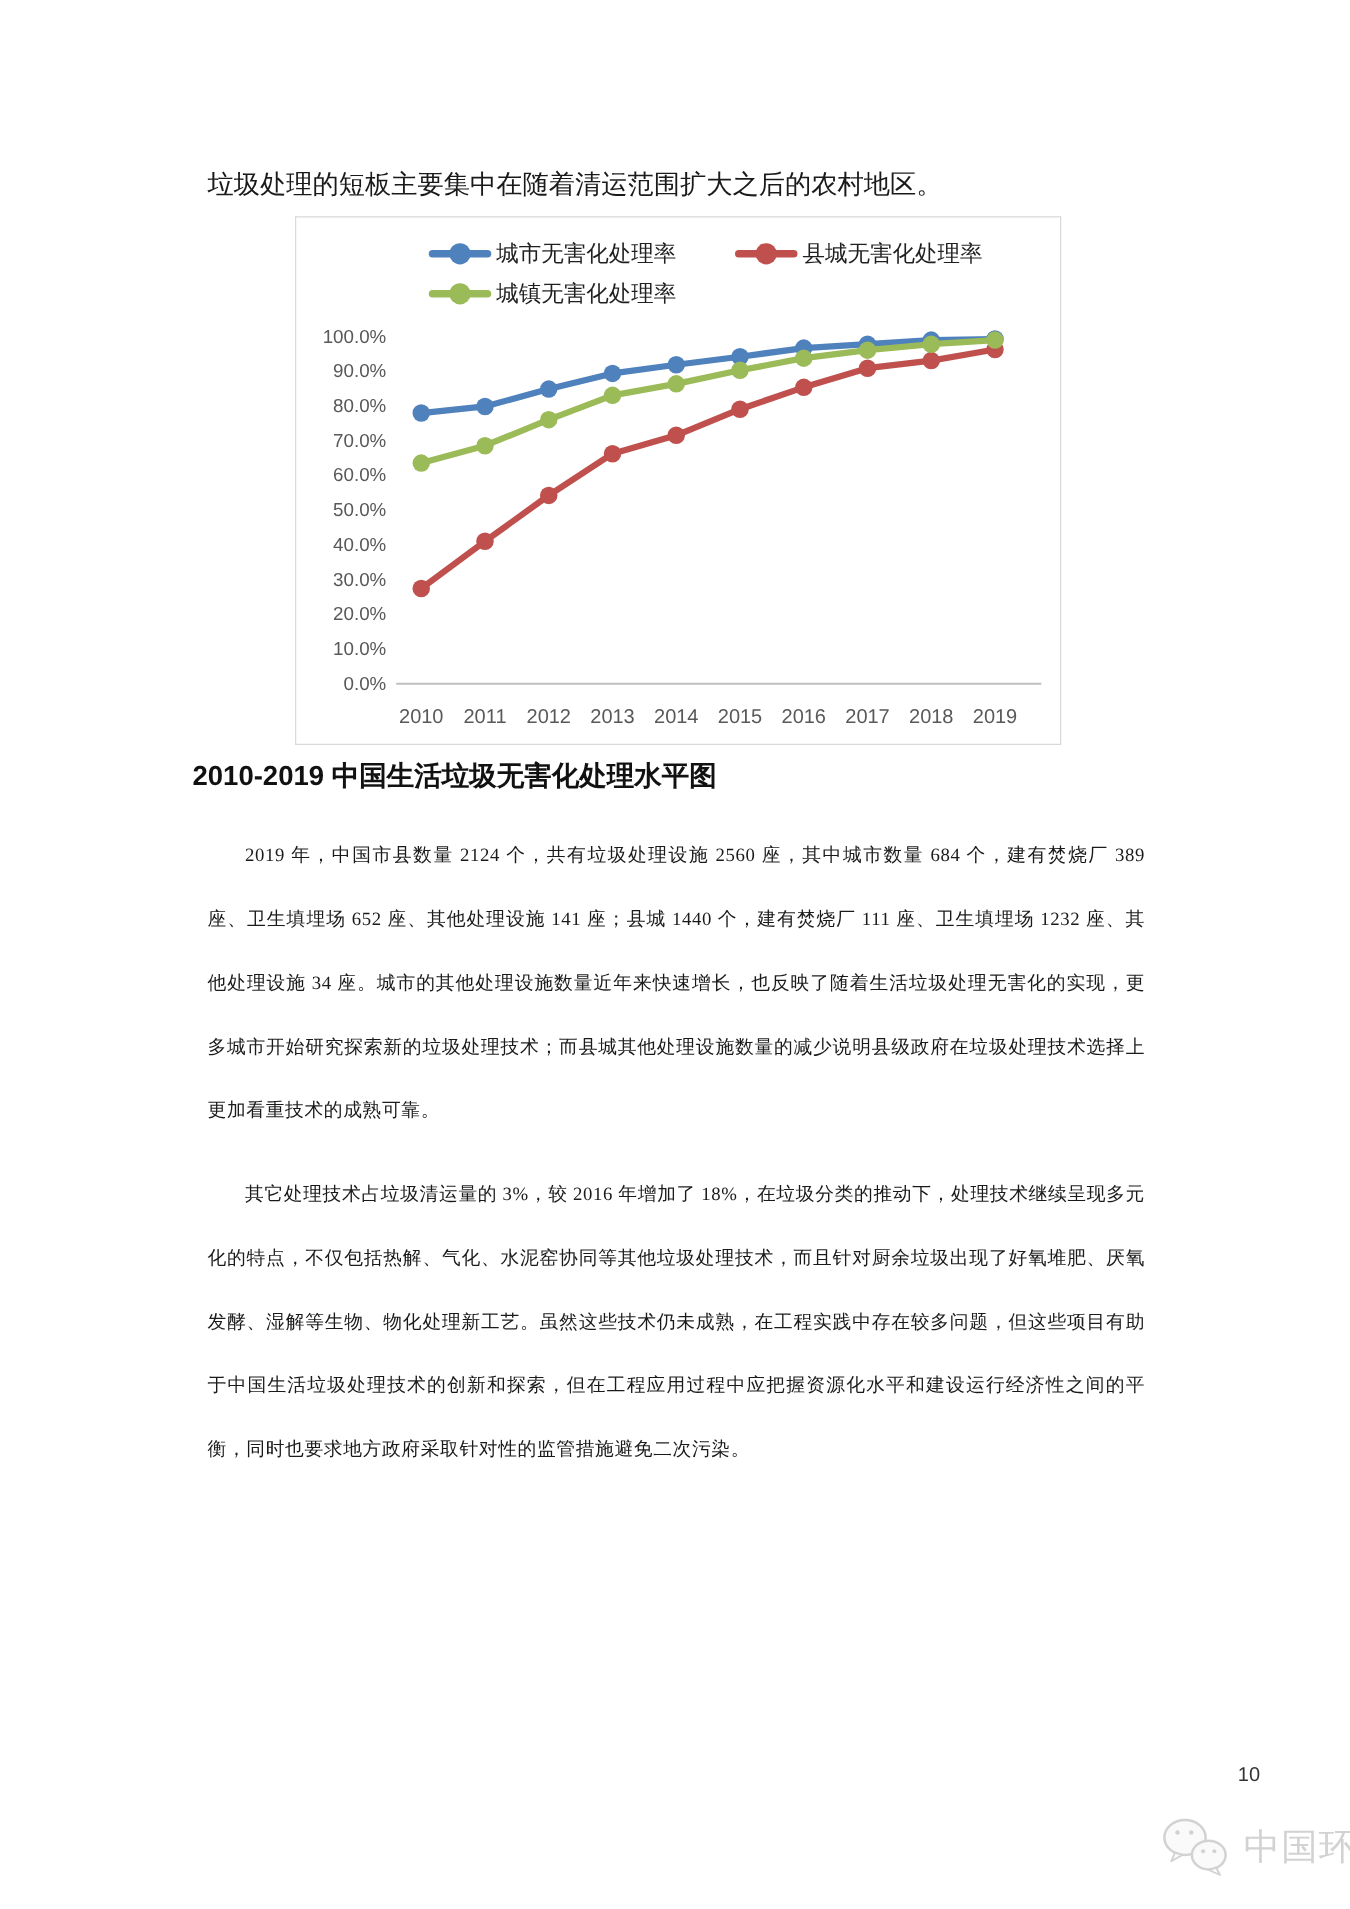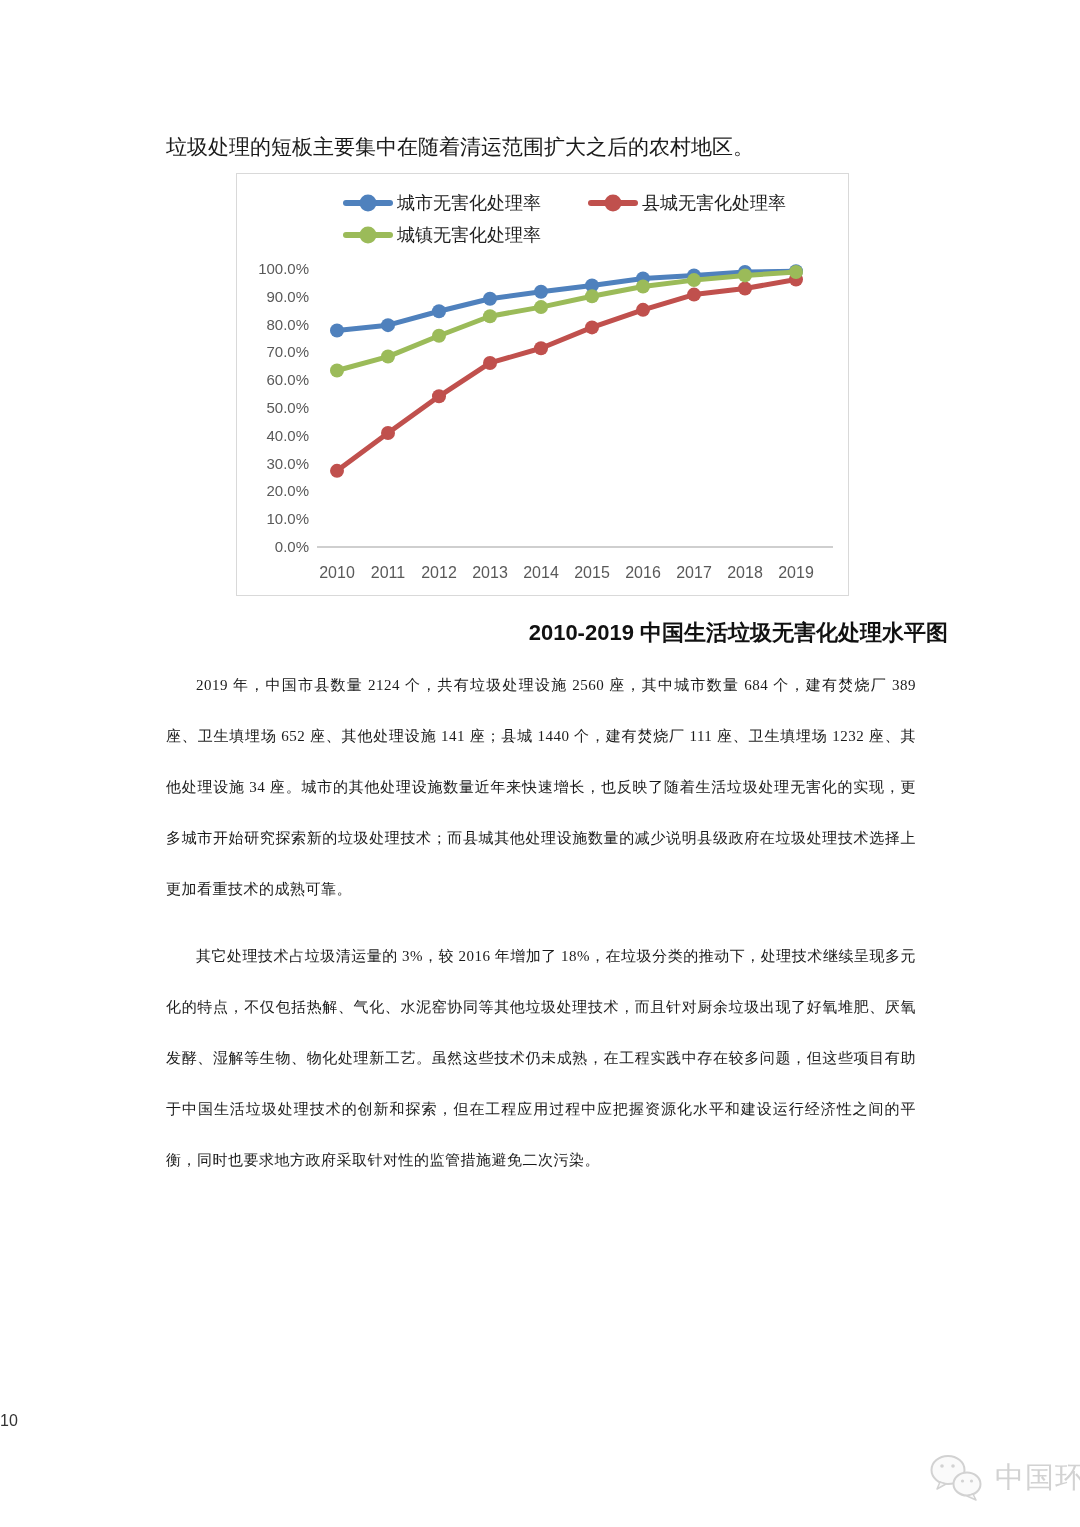--- a/index.html
+++ b/index.html
@@ -14,33 +14,33 @@
   }
   .chart-box{
     position:absolute;top:173px;left:236px;width:613px;height:423px;
     border:1px solid #d9d9d9;box-sizing:border-box;background:#fff;
   }
   .chart-box svg{display:block;}
   .ytick{font:15px "Liberation Sans","DejaVu Sans",sans-serif;fill:#595959;}
   .xtick{font:16px "Liberation Sans","DejaVu Sans",sans-serif;fill:#595959;}
   .legend-label{font:18px "Liberation Serif","DejaVu Serif",serif;fill:#1f1f1f;}
   .chart-title{
-    position:absolute;top:602px;left:150px;width:782px;margin:16px;
-    text-align:right;font-size:22px;font-weight:bold;
+    position:absolute;top:602px;left:150px;width:782px;margin:4px;
+    text-align:left;font-size:22px;font-weight:bold;
     font-family:"Liberation Sans","DejaVu Sans",sans-serif;color:#111;
   }
   .body-text{position:absolute;top:644px;left:150px;width:782px;}
   .body-text p{
     margin:16px;font-size:15px;line-height:51px;
     text-align:justify;text-justify:inter-ideograph;text-indent:2em;
     letter-spacing:0.5px;
   }
   .page-number{
-    position:absolute;top:1412px;left:0;width:992px;text-align:left;
-    font:16px "Liberation Sans","DejaVu Sans",sans-serif;color:#333;
+    position:absolute;top:1412px;left:0;width:992px;text-align:right;
+    font:16px "Liberation Sans","DejaVu Sans",sans-serif;color:#333;padding-left:16px;
   }
   .watermark{
     position:absolute;top:1452px;left:927px;height:52px;
     display:flex;align-items:center;gap:10px;
   }
   .watermark-label{
     font:29px "Liberation Sans","DejaVu Sans",sans-serif;
     color:#d2d2d2;letter-spacing:1px;white-space:nowrap;
   }
 </style>

